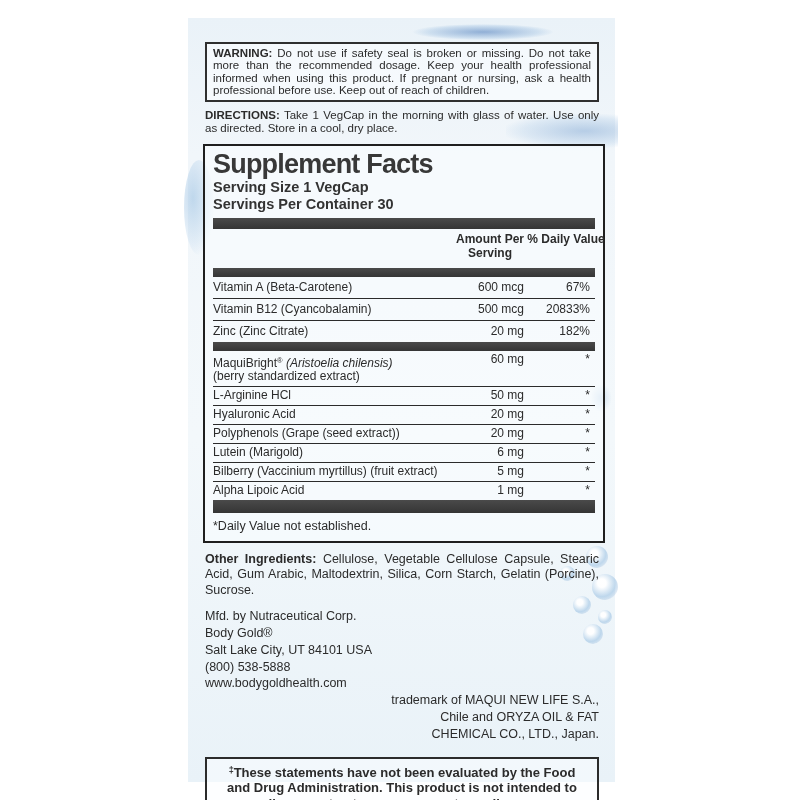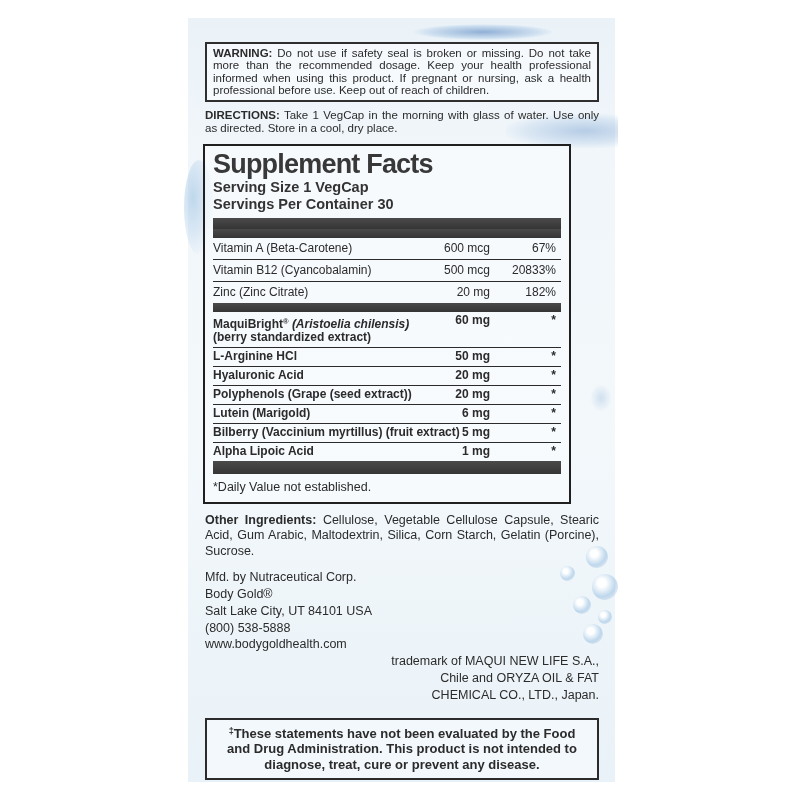--- a/index.html
+++ b/index.html
@@ -30,38 +30,38 @@
   .b5 { left: 410px; top: 592px; width: 14px; height: 14px; }
   .b6 { left: 395px; top: 606px; width: 20px; height: 20px; }
 
   .b { font-weight: bold; }
   .content { position: relative; }
 
   .warning-box { margin: 0 6px 7px 2px; border: 2px solid #2f2f2f; padding: 3px 6px 4px;
     font-size: 11.5px; line-height: 12.3px; text-align: justify; background: rgba(252,254,255,.6); }
   .directions { margin: 0 6px 9px 2px; font-size: 11.5px; line-height: 13px; text-align: justify; }
 
-  .facts { border: 2px solid #1f1f1f; width: 368px; background: rgba(250,253,255,.55); padding-bottom: 6px; }
+  .facts { border: 2px solid #1f1f1f; width: 402px; background: rgba(250,253,255,.55); padding-bottom: 6px; }
   .facts-title { font-size: 27px; font-weight: bold; letter-spacing: -0.8px;
     color: #383838; padding: 3px 8px 0; line-height: 30px; }
   .serving { font-size: 14.5px; font-weight: bold; line-height: 16.5px; padding: 0 8px; color: #333; }
   .bar { margin: 0 8px; background: linear-gradient(180deg,#4a4a4a,#353535); }
   .bar-lg { height: 11px; margin-top: 6px; }
   .bar-sm { height: 9px; }
   .bar-xl { height: 13px; }
 
   .hdr { position: relative; height: 33px; margin: 4px 0 2px; }
   .hdr-amt { position: absolute; left: 235px; width: 100px; text-align: center;
     font-weight: bold; font-size: 12px; line-height: 13.5px; }
   .hdr-dv { position: absolute; left: 322px; width: 78px; text-align: center;
     font-weight: bold; font-size: 12px; line-height: 13.5px; }
 
   .row { position: relative; margin: 0 8px; border-bottom: 1.5px solid #2b2b2b;
     font-size: 12px; line-height: 13.5px; padding: 4px 0 3.5px; }
-  .row-tight { padding: 2.5px 0 2px; font-weight: bold; }
+  .row-tight { padding: 2.5px 0 2px; }
   .row-noline { border-bottom: none; }
   .rn { display: inline-block; max-width: 250px; }
   .ra { position: absolute; right: 71px; top: 3.5px; width: 80px; text-align: right; }
   .rd { position: absolute; right: 5px; top: 3.5px; width: 64px; text-align: right; }
   .row-tight .ra, .row-tight .rd { top: 2px; }
   .maqui-it { font-style: italic; }
   .reg { font-size: 7.5px; vertical-align: 4px; }
   .footnote { font-size: 12.5px; padding: 6px 8px 2px; }
 
   .other { margin: 9px 6px 10px 2px; font-size: 12.5px; line-height: 15.5px; text-align: justify; }
@@ -101,20 +101,24 @@
         <span class="b">DIRECTIONS:</span>
         <span>Take 1 VegCap in the morning with glass of water. Use only as directed. Store in a cool, dry place.</span>
       </div>
 
       <div class="facts">
         <div class="facts-title">Supplement Facts</div>
         <div class="serving">Serving Size 1 VegCap</div>
         <div class="serving">Servings Per Container 30</div>
         <div class="bar bar-lg"></div>
 
+        <div class="hdr">
+          <span class="hdr-amt">Amount Per Serving</span>
+          <span class="hdr-dv">% Daily Value</span>
+        </div>
         <div class="bar bar-sm"></div>
 
         <div class="row">
           <span class="rn">Vitamin A (Beta-Carotene)</span>
           <span class="ra">600 mcg</span>
           <span class="rd">67%</span>
         </div>
         <div class="row">
           <span class="rn">Vitamin B12 (Cyancobalamin)</span>
           <span class="ra">500 mcg</span>

